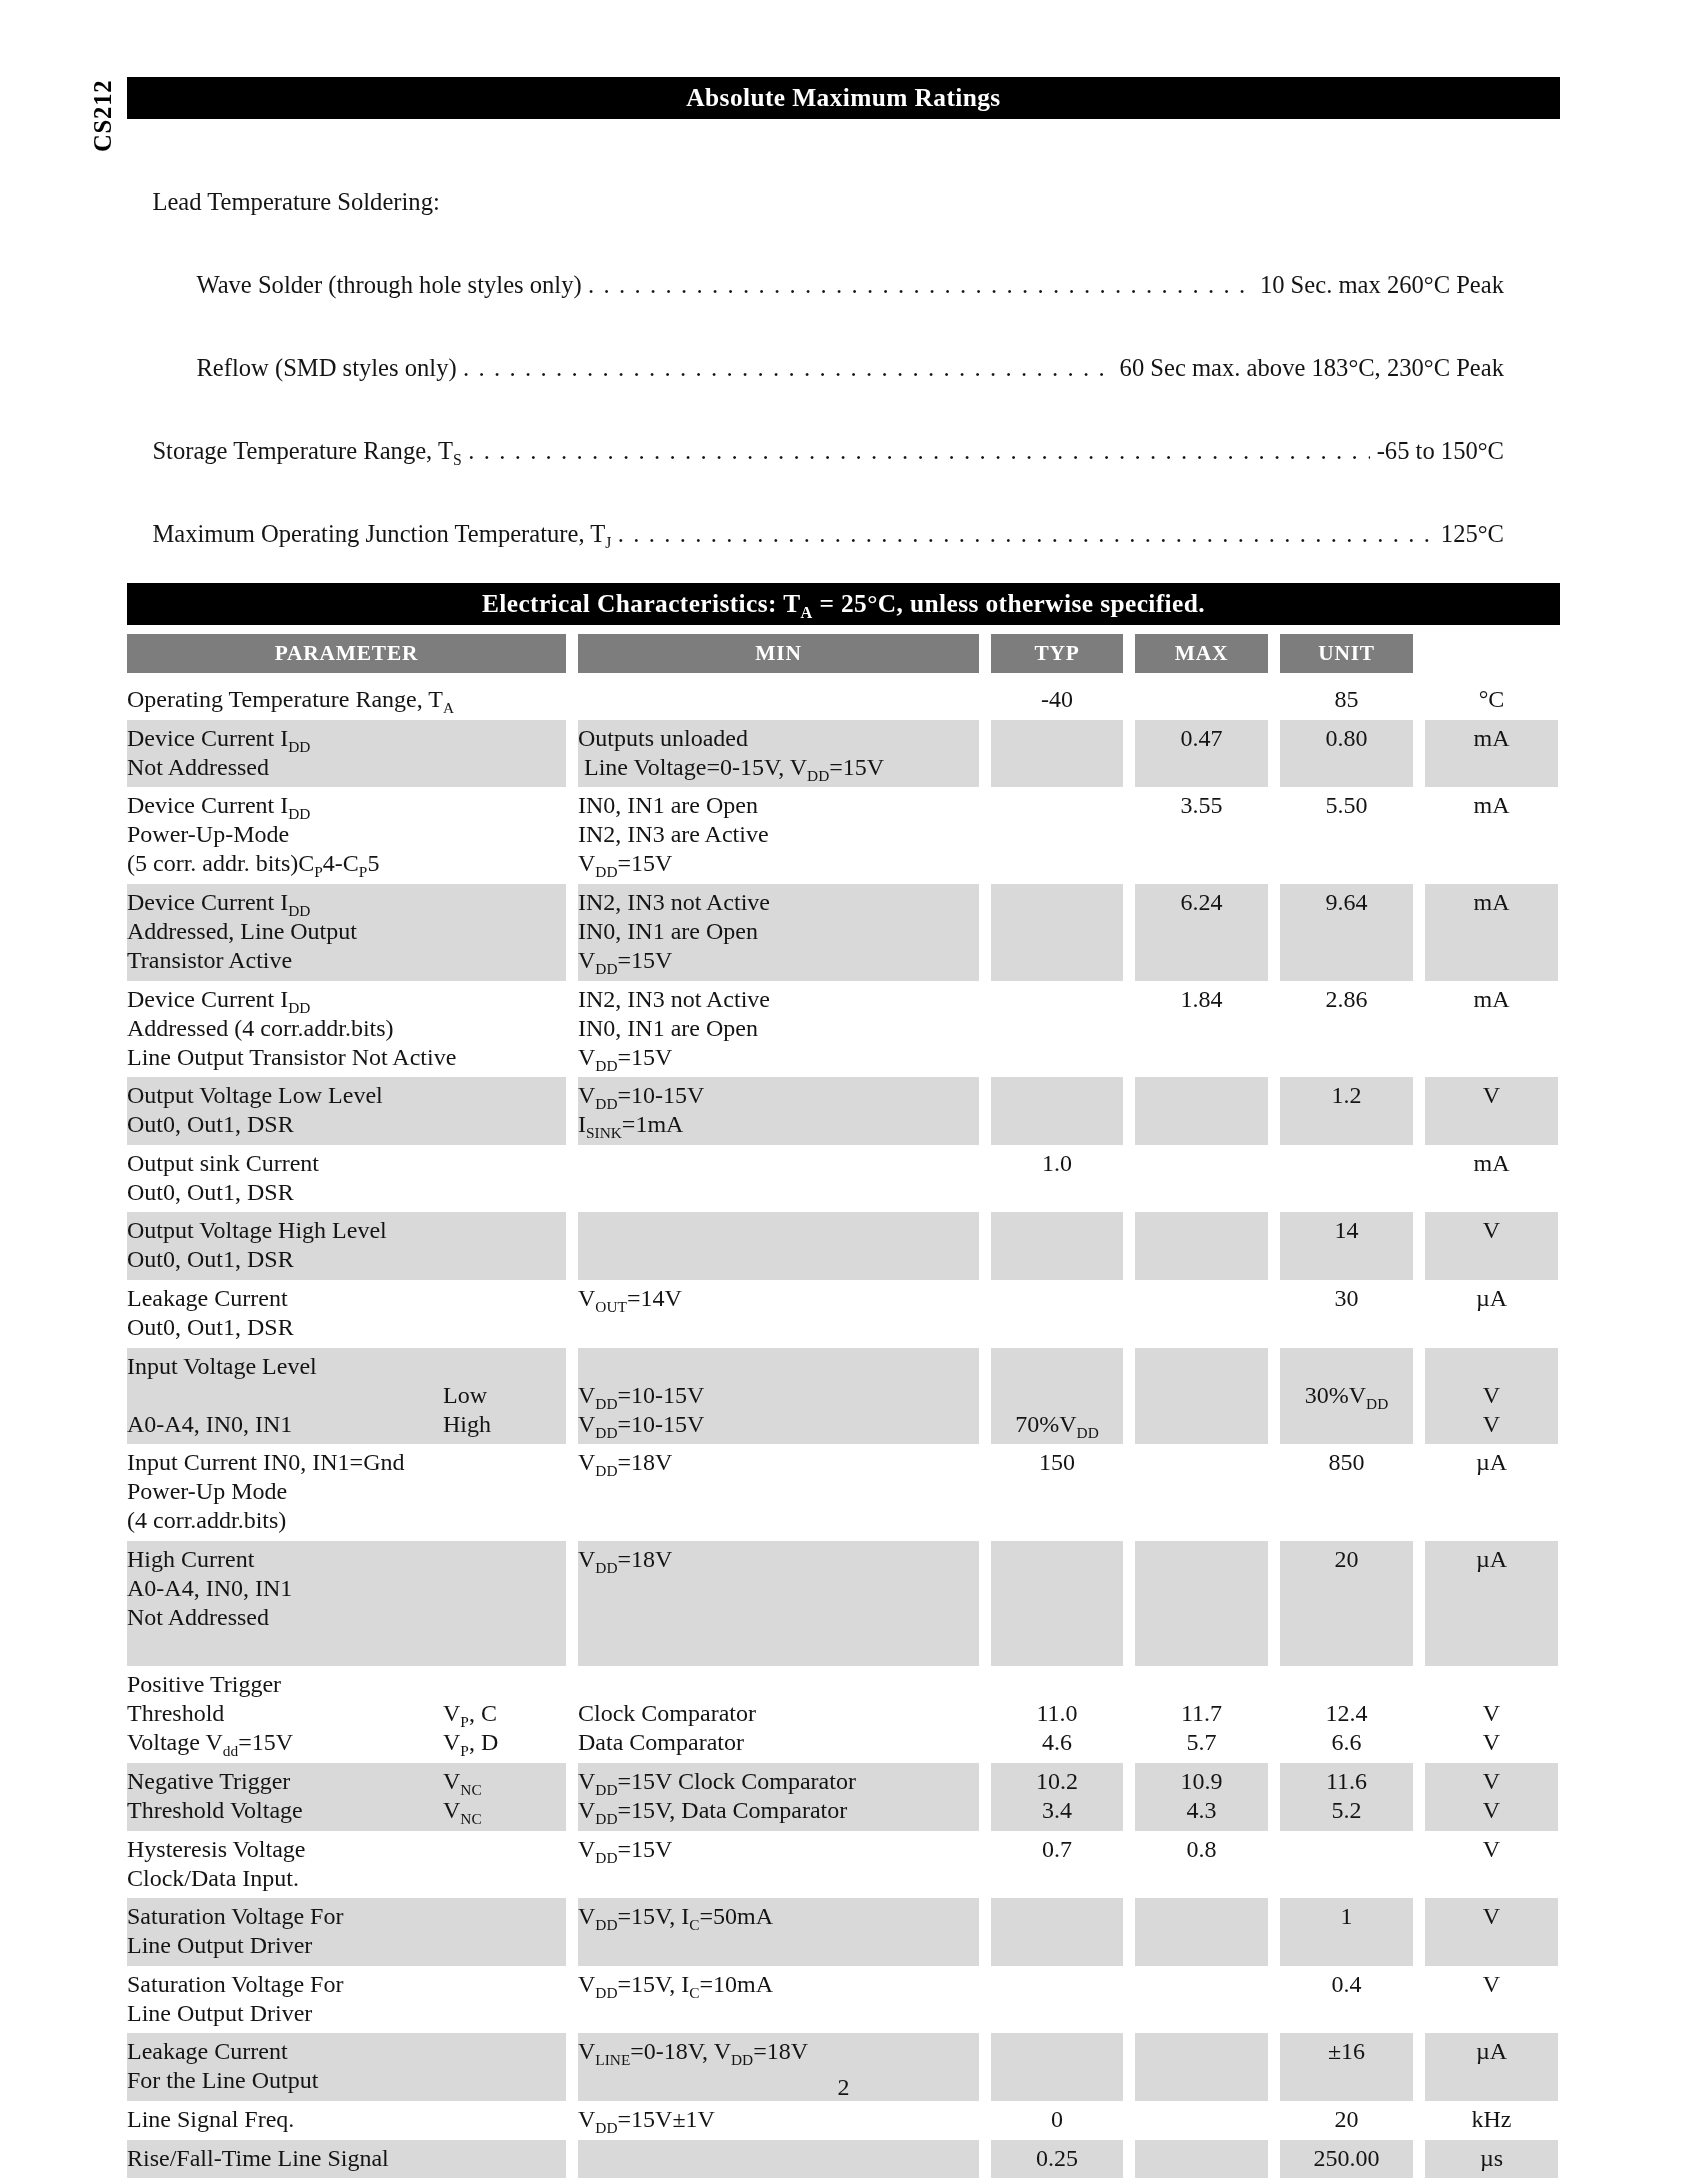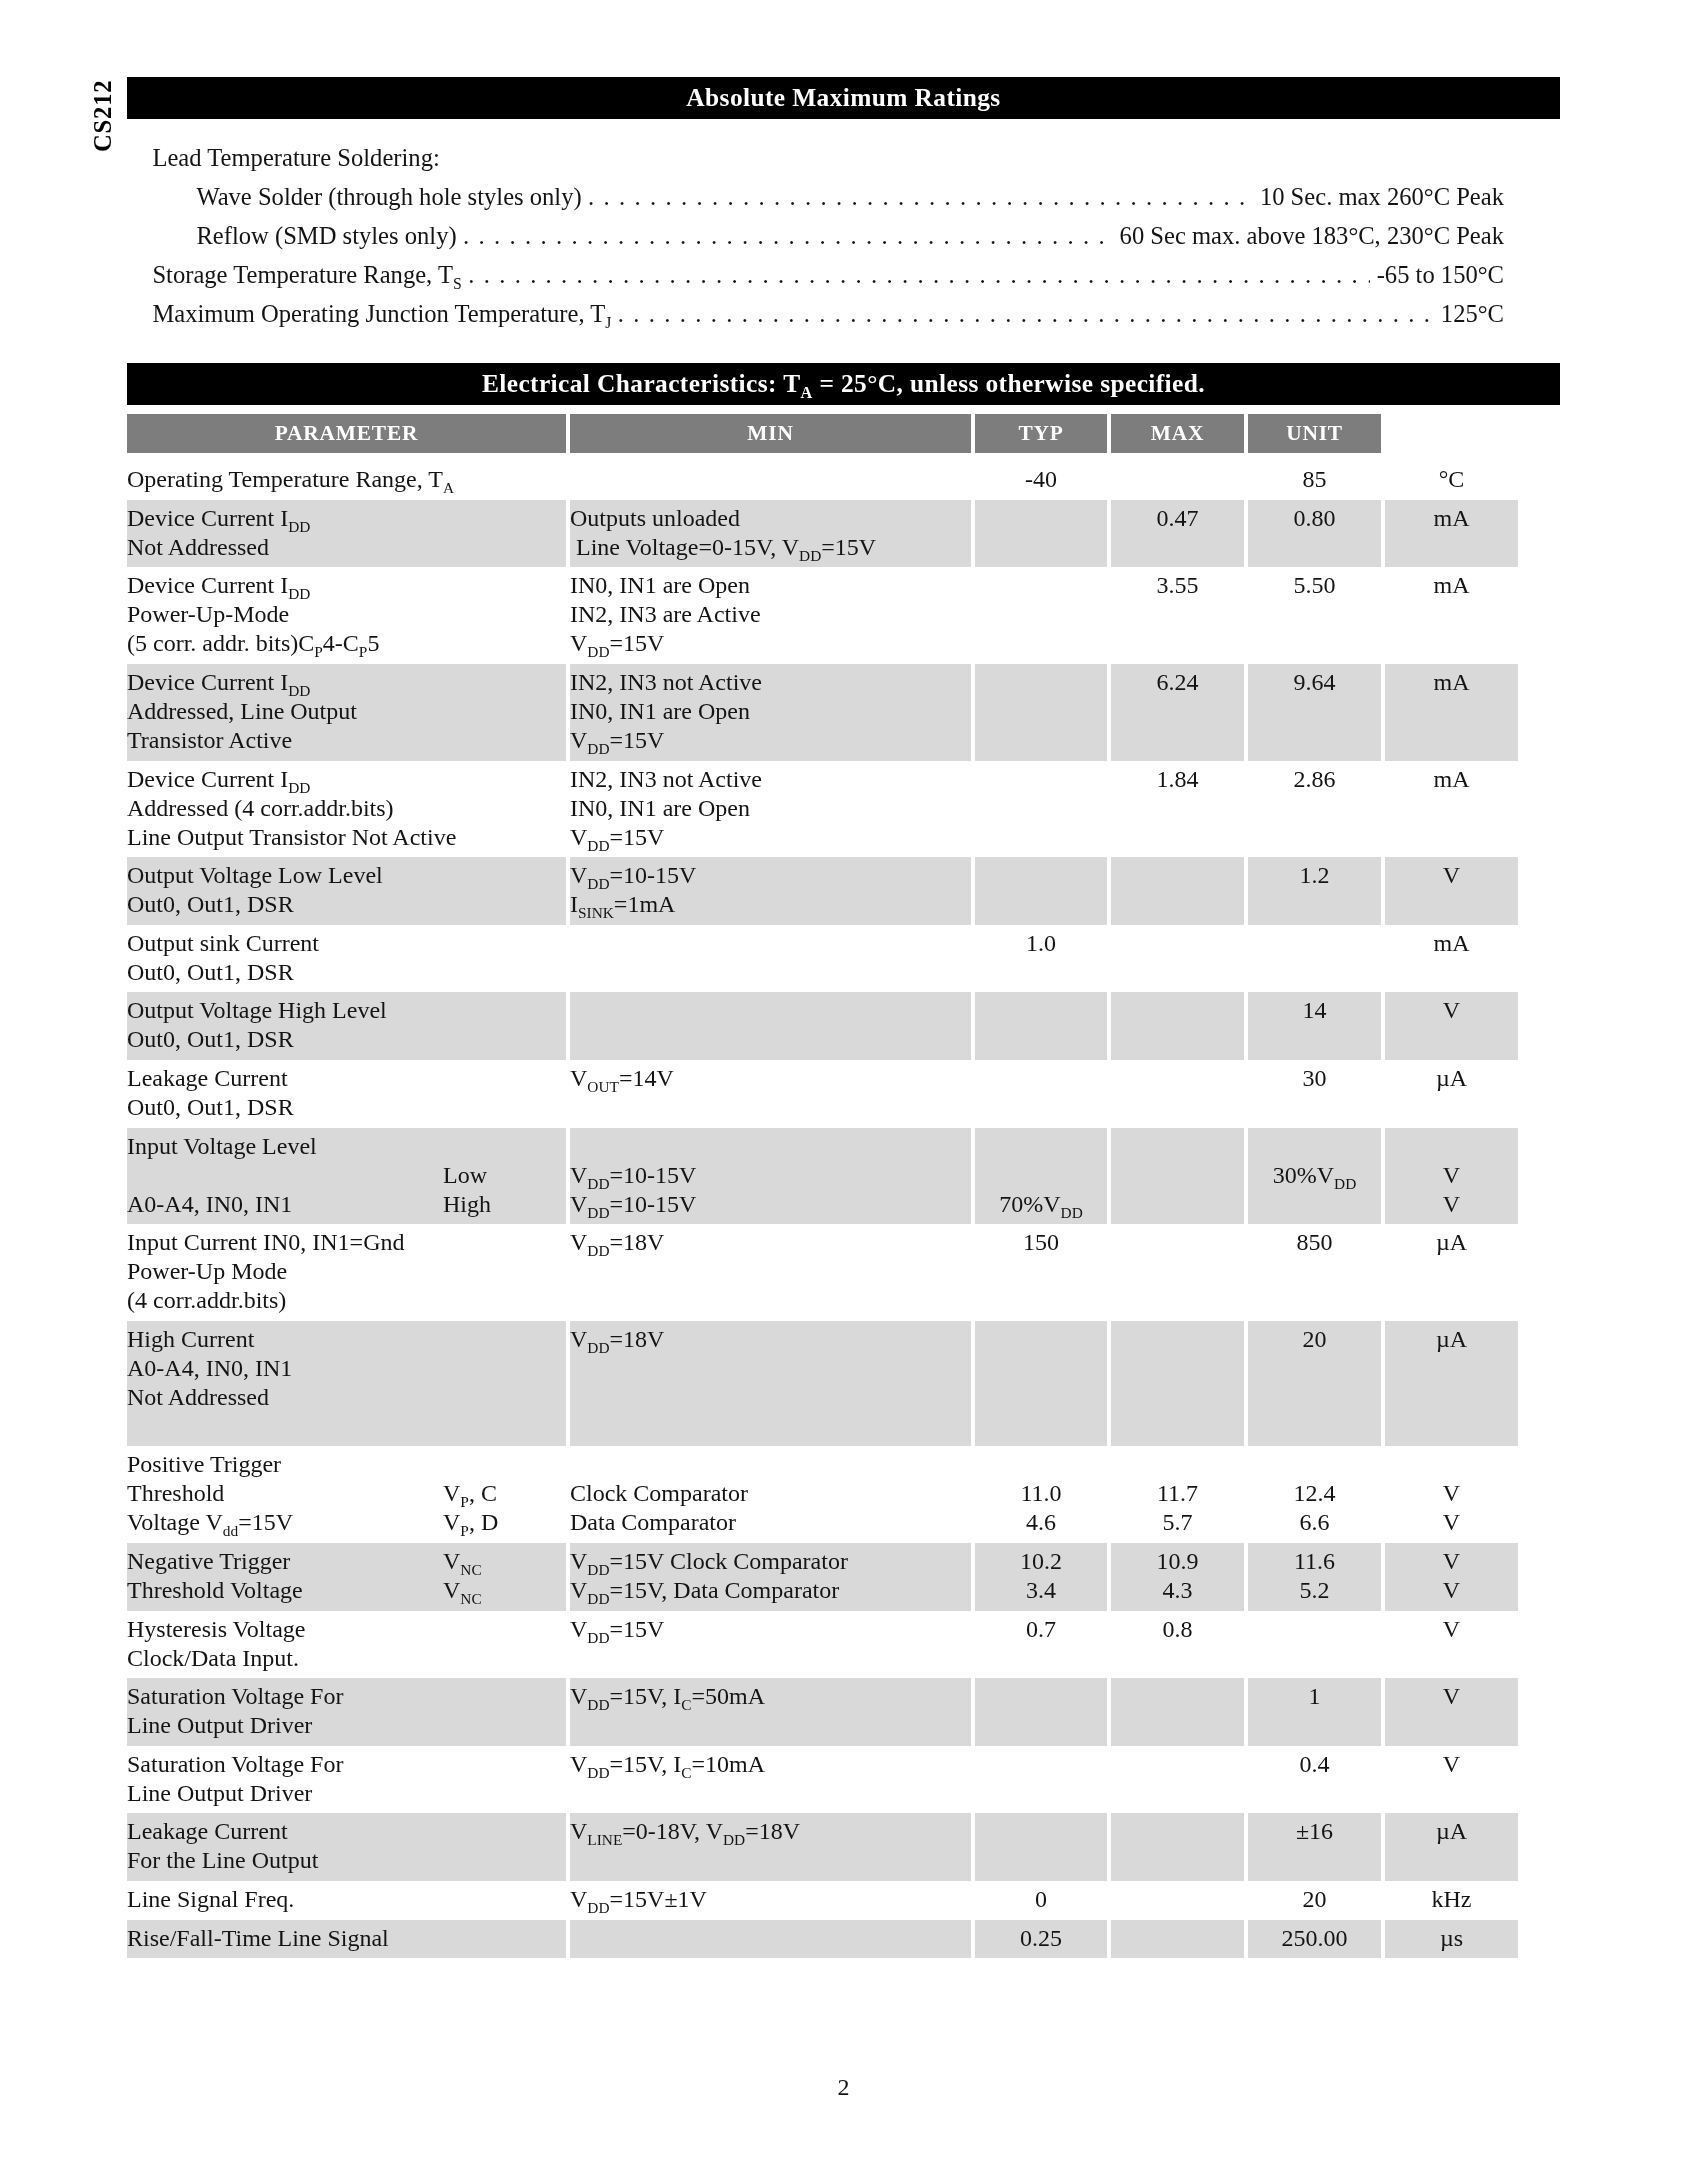--- a/index.html
+++ b/index.html
@@ -24,34 +24,34 @@
     text-align:center; font-weight:bold; font-size:25.4px;
     padding:6.4px 0; letter-spacing:0.4px;
   }
 
   .ratings { padding:19px 0 0 25.4px; font-size:24.6px; }
   .rating-line {
     display:flex; align-items:baseline; line-height:39px;
     padding-right:56px; white-space:pre-wrap;
   }
   .rating-line.indent { padding-left:44px; }
-  .rl-label, .rl-value { flex:none; }
+  .rl-label, .rl-value { flex:none;margin-top:44px; }
   .dots { flex:1 1 auto; overflow:hidden; white-space:nowrap; margin:0 6.4px; min-width:0; }
   .dots::after {
     letter-spacing:1.6px; color:#141414;
     content:". . . . . . . . . . . . . . . . . . . . . . . . . . . . . . . . . . . . . . . . . . . . . . . . . . . . . . . . . . . . . . . . . . . . . . . . . . . . . . . . . . . . . . . . . . . . . . . . . . . . . . . . . . . . . . . . . . . . . . . . . . . . . . . . . . . . . . . .";
   }
 
   .elec-section { margin-top:30px; }
   .elec-table { margin-top:0; }
 
   .trow {
     display:grid;
     grid-template-columns:439px 401px 132px 133px 133px 133px;
-    column-gap:4px;
+    column-gap:12px;
   }
   .trow.header { margin-top:9.5px; margin-bottom:8px; }
   .hcell {
     background:var(--header-bg,#7d7d7d); color:#ffffff;
     font-weight:bold; font-size:21.4px; text-align:center;
     padding:7.1px 0; letter-spacing:0.8px;
   }
 
   .trow.data .cell { padding:4px 0 5.6px; }
   .trow.shaded .cell { background:var(--row-shade,#d9d9d9); }

